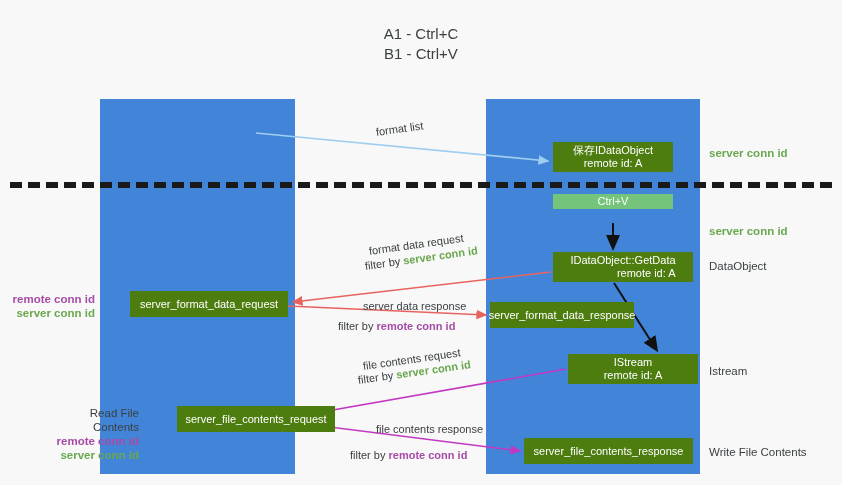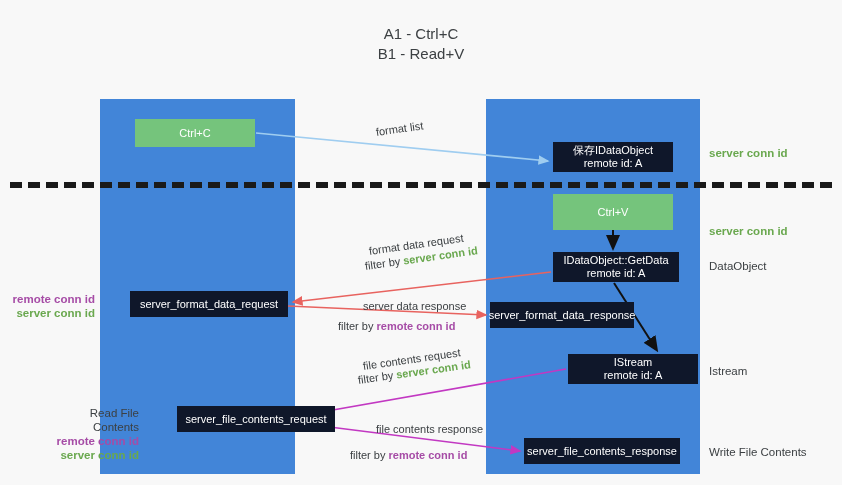--- a/index.html
+++ b/index.html
@@ -29,31 +29,31 @@
 
   
   #dashed{position:absolute;left:10px;top:168px;width:822px;height:0;
           border-top:6px dashed #1a1a1a;}
 
   
   .node{position:absolute;box-sizing:border-box;display:flex;
         align-items:center;justify-content:center;text-align:center;
         color:#ffffff;font-size:11px;line-height:13px;padding:2px 4px;}
   .green{background:#75c47c;}
-  .orange{background:#0f172a;}
+  .orange{background:#4d7c0f;}
 
   #n-ctrlc{left:135px;top:105px;width:120px;height:28px;}
   #n-save{left:553px;top:128px;width:120px;height:30px;}
-  #n-ctrlv{left:553px;top:180px;width:120px;height:36px;align-items:center;}
-  #n-getdata{left:553px;top:238px;width:126px;height:30px;}
+  #n-ctrlv{left:553px;top:180px;width:120px;height:15px;align-items:center;}
+  #n-getdata{left:553px;top:238px;width:140px;height:30px;text-align:right;}
   #n-istream{left:568px;top:340px;width:130px;height:30px;}
   #n-reqfmt{left:130px;top:277px;width:158px;height:26px;}
   #n-respfmt{left:490px;top:288px;width:144px;height:26px;}
   #n-reqfile{left:130px;top:392px;width:158px;height:26px;margin-left:47px;}
-  #n-respfile{left:524px;top:424px;width:156px;height:26px;}
+  #n-respfile{left:524px;top:424px;width:169px;height:26px;}
 
   
   .rlabel{position:absolute;font-size:11.5px;line-height:14px;}
   .green-txt{color:#6aa84f;font-weight:bold;}
   .purple-txt{color:#a64ca6;font-weight:bold;}
   .dark-txt{color:#3c4043;}
 
   #r-serverconn1{left:709px;top:132px;}
   #r-serverconn2{left:709px;top:210px;}
   #r-dataobject{left:709px;top:245px;}
@@ -79,21 +79,21 @@
   #e-fcresp{left:376px;top:408px;}
   #e-fcresp2{left:350px;top:434px;}
 </style>
 </head>
 <body>
 
 <div id="stage">
 
   <div id="title">
     <div>A1 - Ctrl+C</div>
-    <div>B1 - Read+V</div>
+    <div>B1 - Ctrl+V</div>
   </div>
 
 
   <div class="lane" id="lane-a1"></div>
   <div class="lane" id="lane-b1"></div>
 
   <svg id="wires" viewBox="0 0 842 485">
     <defs>
       <marker id="ah-blue" markerWidth="7" markerHeight="7" refX="6" refY="3" orient="auto">
         <path d="M0,0 L7,3 L0,6 z" fill="#9fcdf0"></path>
@@ -119,23 +119,20 @@
 
     <line x1="288" y1="292" x2="486" y2="301" stroke="#e8635f" stroke-width="1.6" marker-end="url(#ah-red)"></line>
 
     <line x1="566" y1="355" x2="293" y2="403" stroke="#c238c2" stroke-width="1.6" marker-end="url(#ah-mag)"></line>
 
     <line x1="290" y1="408" x2="520" y2="437" stroke="#c238c2" stroke-width="1.6" marker-end="url(#ah-mag)"></line>
   </svg>
 
   <div id="dashed"></div>
 
-  <div class="node green" id="n-ctrlc">
-    <span>Ctrl+C</span>
-  </div>
 
   <div class="node orange" id="n-save">
     <span>
       <span>保存IDataObject</span><br>
       <span>remote id: A</span>
     </span>
   </div>
 
   <div class="node green" id="n-ctrlv">
     <span>Ctrl+V</span>

